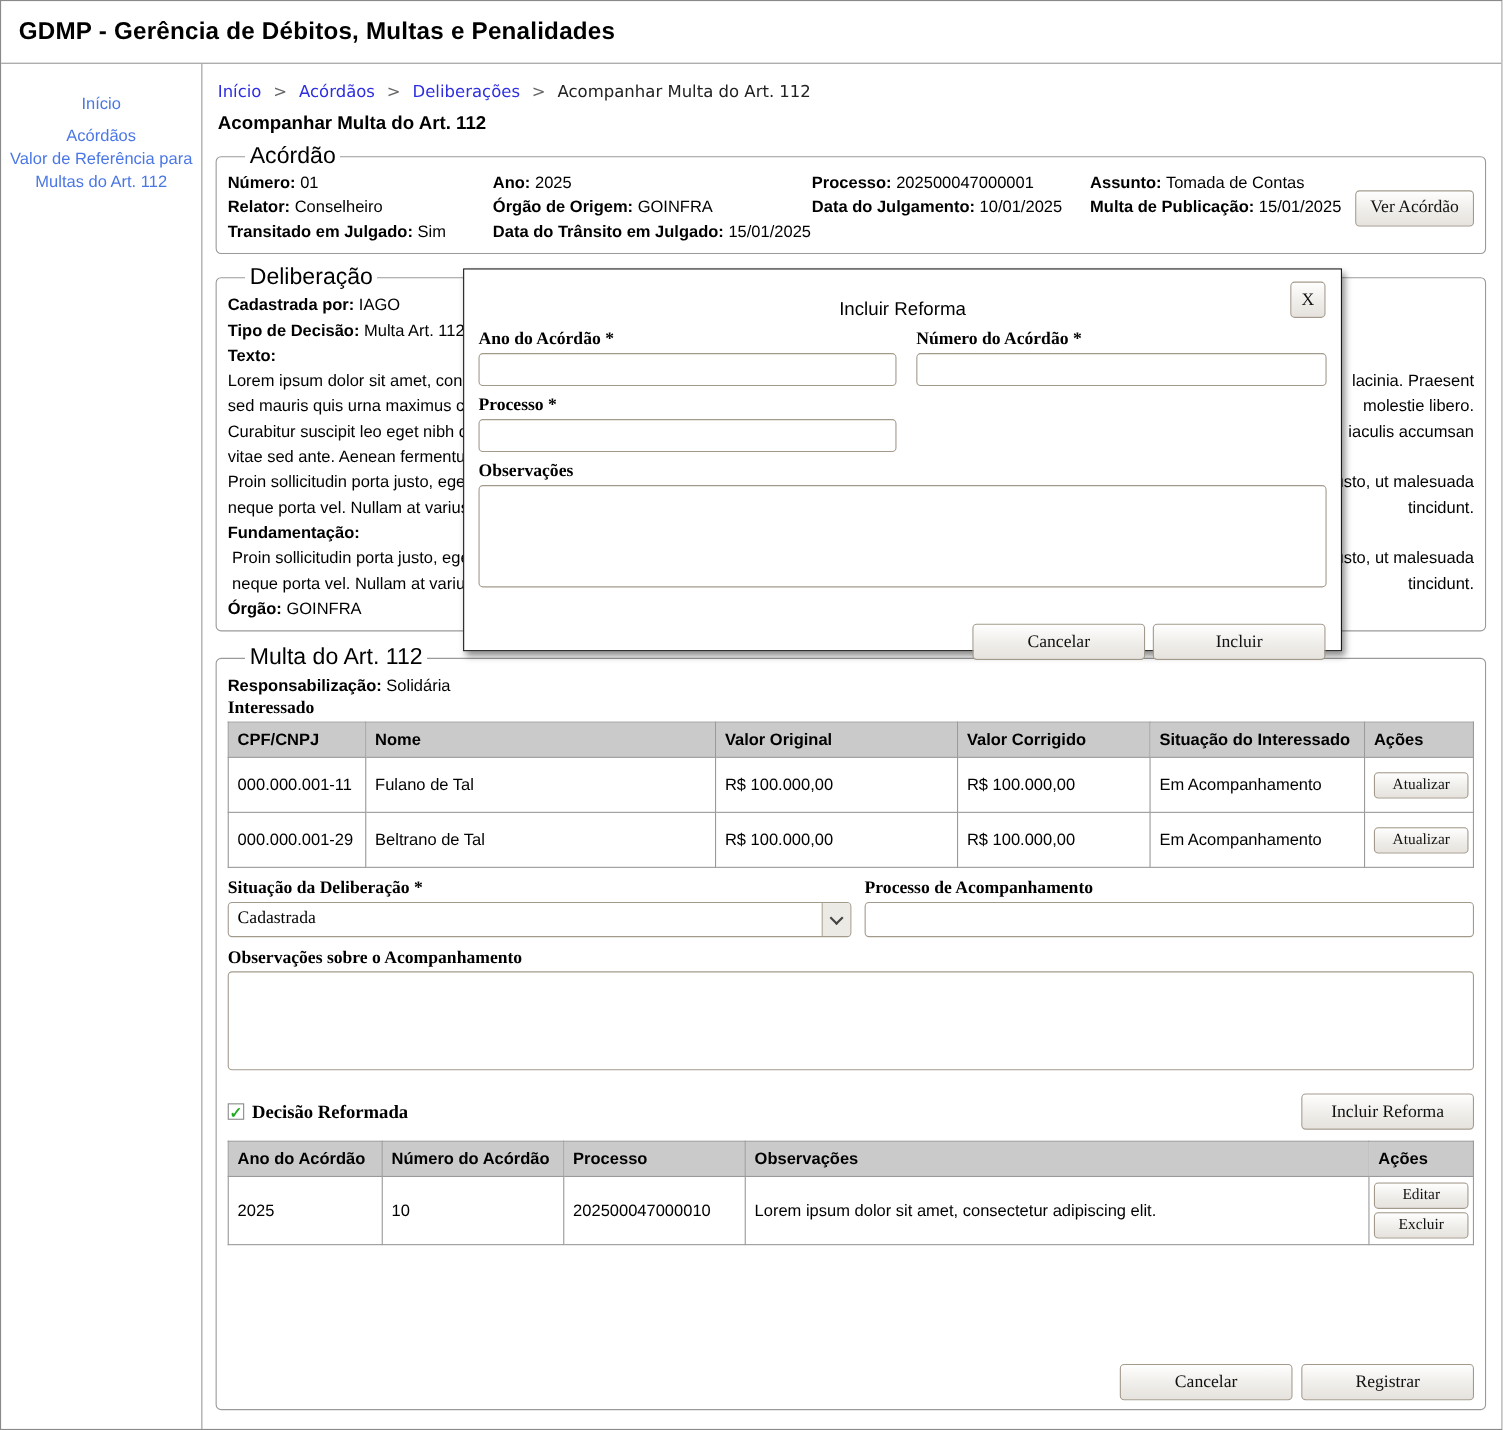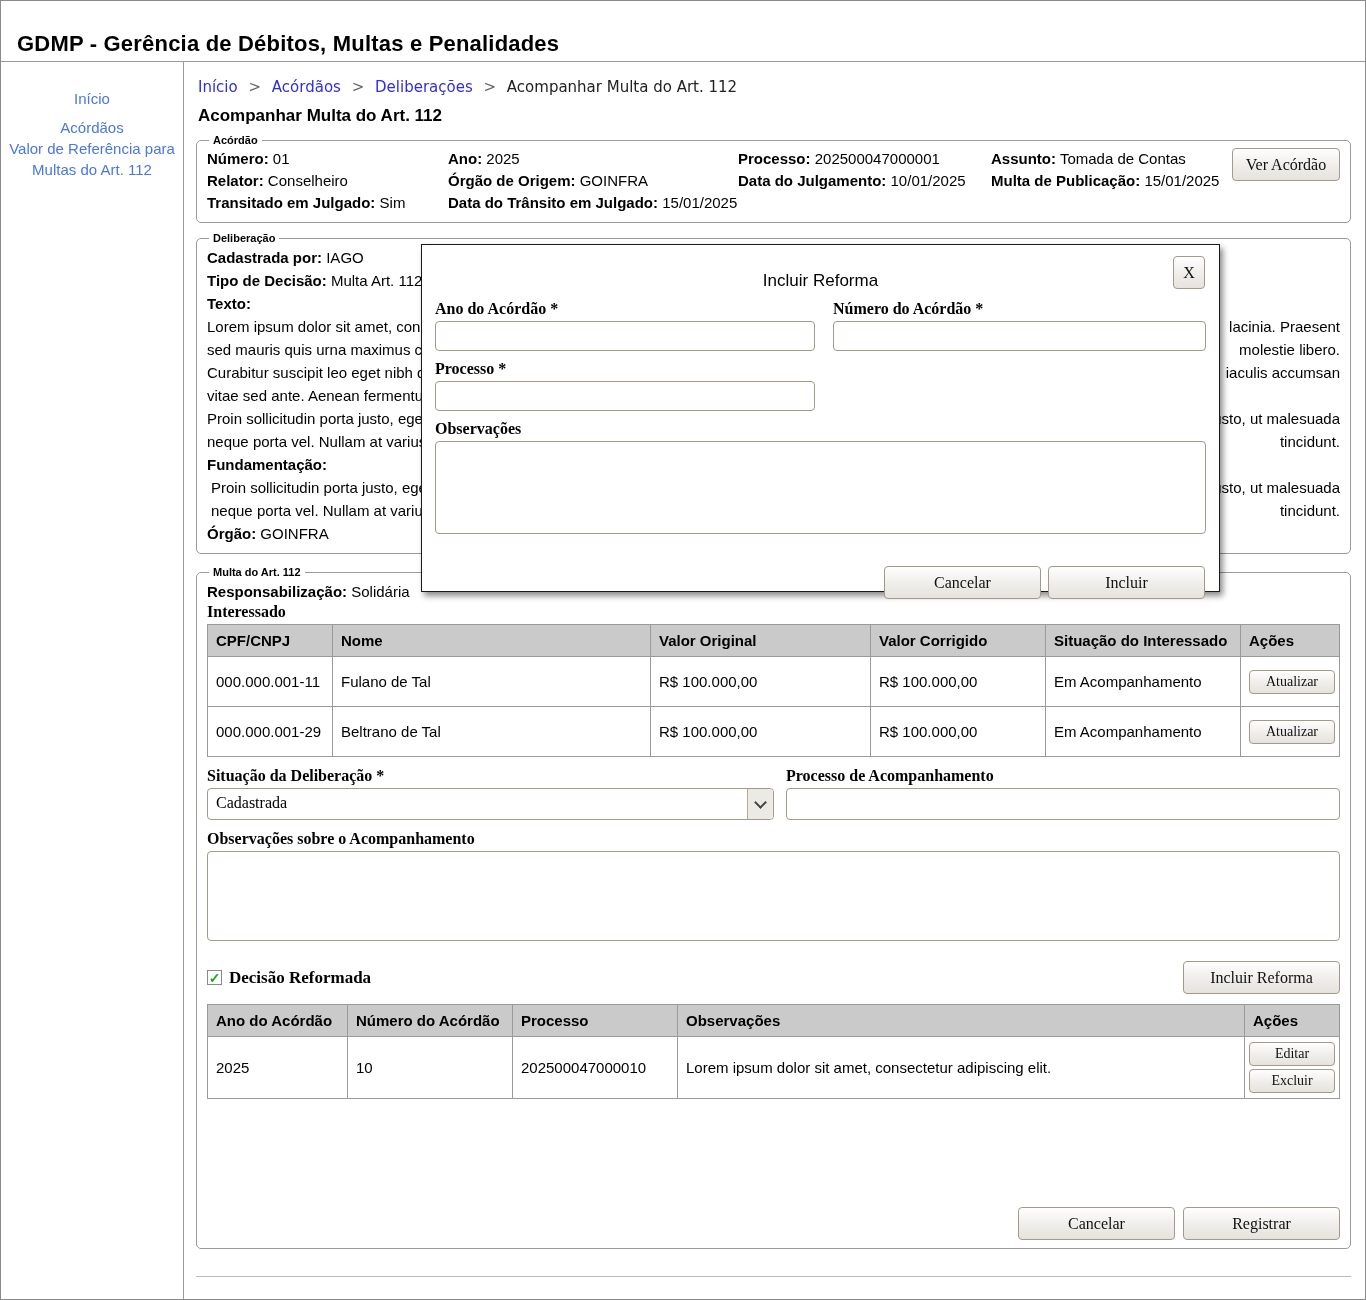--- a/index.html
+++ b/index.html
@@ -1,46 +1,46 @@
 <!DOCTYPE html>
 <html><head>
 <meta charset="utf-8">
 <style>
   * { margin:0; padding:0; box-sizing:border-box; }
   html,body { background:#fff; }
   body { width:1366px; height:1300px; font-family:"Liberation Sans", sans-serif; color:#000; position:relative; }
   .page { width:1366px; height:1300px; border:1px solid #8a8a8a; background:#fff; position:relative; overflow:hidden; }
 
   
-  .app-header { height:57px; border-bottom:1px solid #9a9a9a; padding:30px 16px; }
+  .app-header { height:57px; border-bottom:1px solid #9a9a9a; padding:14px 16px; }
   .app-header h1 { font-size:22px; font-weight:bold; letter-spacing:.2px; }
 
   
   .content-row { display:flex; height:1243px; }
   .sidebar { width:183px; border-right:1px solid #9a9a9a; padding:26px 8px 0 8px; text-align:center; flex-shrink:0; }
   .sidebar a { display:block; color:#4a77e5; text-decoration:none; font-size:15px; line-height:21px; cursor:pointer; }
   .sidebar a.first { margin-bottom:8px; }
   .main { flex:1; padding:10px 14px 0 12px; display:flex; flex-direction:column; }
 
   
   .breadcrumb { font-family:"DejaVu Sans", sans-serif; font-size:15px; margin:6px 0 2px 2px; }
   .breadcrumb a { color:#2e2ee0; text-decoration:none; cursor:pointer; }
   .breadcrumb .sep { color:#666; margin:0 6px; }
   .breadcrumb .current { color:#222; }
 
   .page-title { font-size:17px; font-weight:bold; margin:8px 0 8px 2px; }
 
   
   fieldset { border:1px solid #9a9a9a; border-radius:5px; padding:2px 10px 8px 10px; margin-bottom:9px; }
-  fieldset legend { font-size:11px; font-weight:bold; padding:0 4px; margin-left:2px; }
+  fieldset legend { font-size:21px; font-weight:normal; padding:0 4px; margin-left:16px; }
 
   .kv b { font-weight:bold; }
   .kv { font-size:15px; line-height:23px; white-space:nowrap; }
 
-  .acordao-wrap { display:flex; align-items:flex-start; }
+  .acordao-wrap { display:flex; align-items:center; }
   .acordao-grid { display:grid; grid-template-columns:241px 290px 253px 1fr; flex:1; }
   .acordao-grid .kv { line-height:22px; }
   .span2 { grid-column:2 / span 2; }
 
   
   .pline { display:flex; justify-content:space-between; font-size:15px; line-height:23px; white-space:nowrap; overflow:hidden; }
 
   
   .btn { font-family:"Liberation Serif", serif; font-size:16px; color:#111;
          background:linear-gradient(#fefefe,#eeece8 60%,#e6e3de); border:1px solid #a39a8c;

